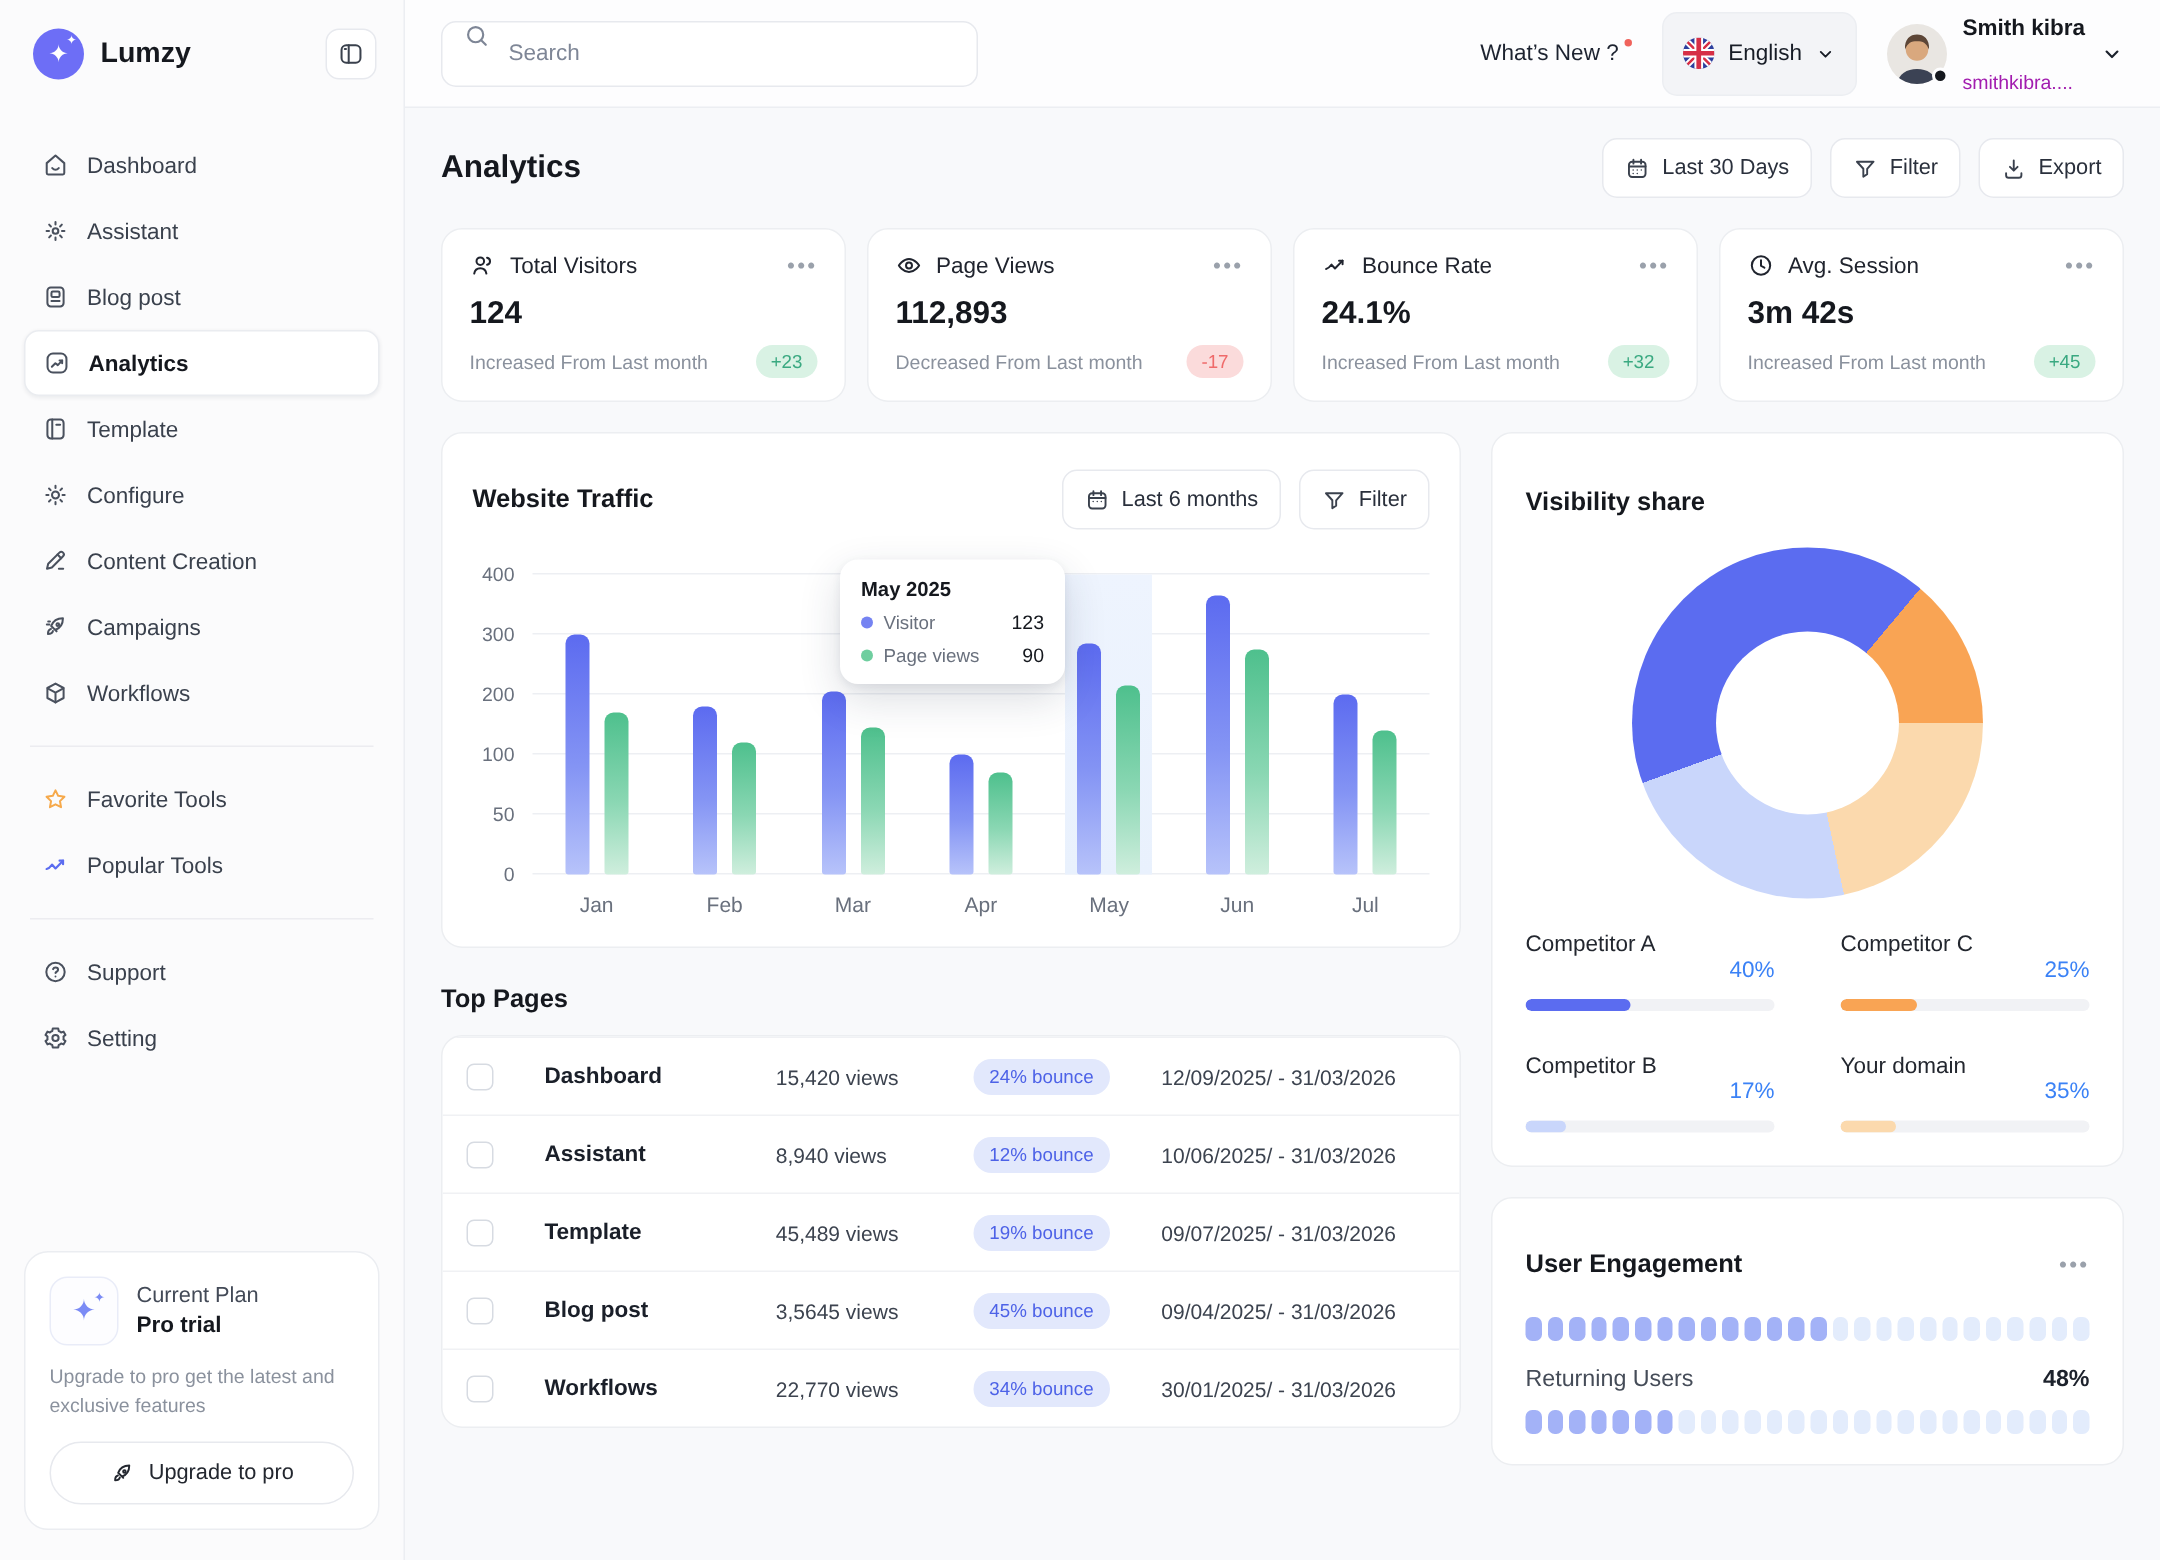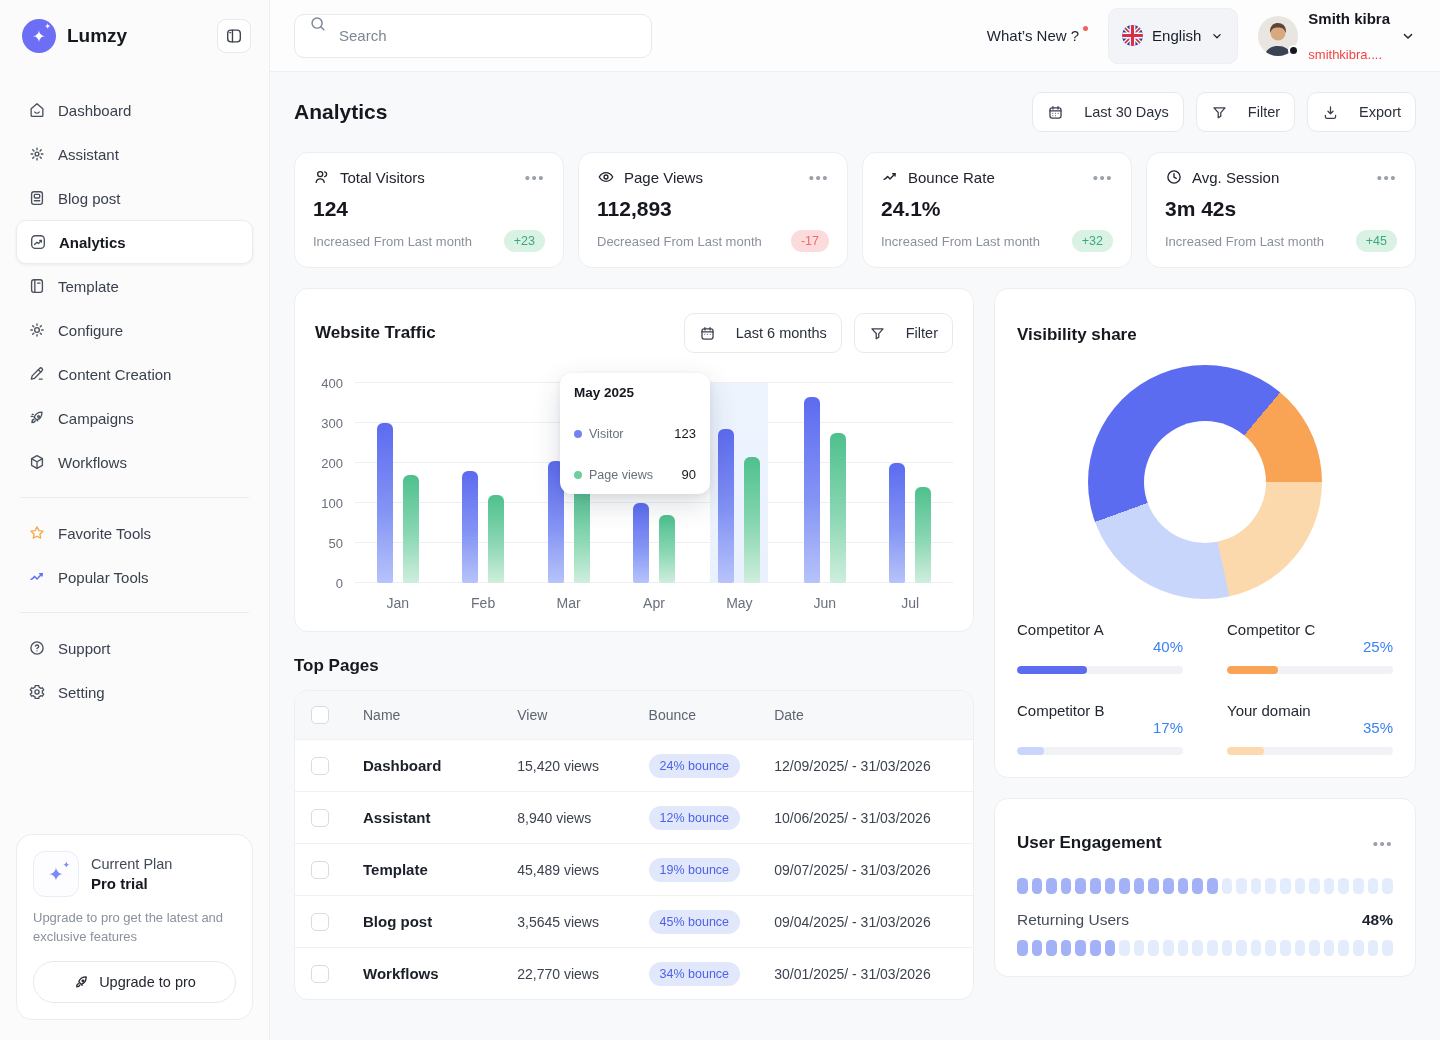--- a/index.html
+++ b/index.html
@@ -49,29 +49,29 @@
   .whats-new { font-size:15px; font-weight:500; color:#1d2330; position:relative; padding-right:9px; cursor:pointer; }
   .whats-new .reddot { position:absolute; top:-1px; right:0; width:5px; height:5px; border-radius:50%; background:#f0635c; }
   .lang-btn { height:56px; border-radius:10px; background:#f3f4f7; border:1px solid #eceef2; display:flex;
               align-items:center; gap:9px; padding:0 13px; font-size:15px; font-weight:500; color:#171c26;
               cursor:pointer; font-family:inherit; }
   .user { display:flex; align-items:center; gap:10px; cursor:pointer; }
   .avatar-wrap { position:relative; width:40px; height:40px; }
   .status-dot { position:absolute; right:-1px; bottom:0; width:11px; height:11px; background:#15181e;
                 border-radius:50%; border:2px solid #fdfdfe; }
   .user-name { font-size:15px; font-weight:bold; color:#15181e; }
-  .user-handle { font-size:13px; color:#ef4444; margin-top:20px; }
+  .user-handle { font-size:13px; color:#a21caf; margin-top:20px; }
 
   
   main { flex:1; background:#f8f9fb; padding:20px 24px; overflow:hidden; }
   .page-head { display:flex; align-items:center; margin-bottom:20px; height:40px; }
   .page-title { font-size:21px; font-weight:bold; color:#15181e; }
   .head-actions { margin-left:auto; display:flex; gap:12px; }
   .btn { height:40px; border-radius:10px; border:1px solid #e7e9ee; background:#fff; display:flex;
-         align-items:center; gap:20px; padding:0 14px; font-size:14.5px; font-weight:500; color:#2a303c;
+         align-items:center; gap:8px; padding:0 14px; font-size:14.5px; font-weight:500; color:#2a303c;
          cursor:pointer; font-family:inherit; }
   .btn .bicon { color:#3a414d; display:flex; }
 
   .stats { display:grid; grid-template-columns:repeat(4,1fr); gap:14px; margin-bottom:20px; }
   .stat-card { background:#fff; border:1px solid #eceef1; border-radius:14px; padding:15px 18px; }
   .stat-head { display:flex; align-items:center; gap:9px; color:#20242e; font-size:15px; font-weight:500; }
   .dots { margin-left:auto; color:#9aa1ab; font-size:15px; letter-spacing:1.5px; cursor:pointer; line-height:1; }
   .stat-value { font-size:21px; font-weight:bold; margin:11px 0 9px; color:#15181e; }
   .stat-foot { display:flex; align-items:center; font-size:13px; color:#8a919d; }
   .badge { margin-left:auto; font-size:12.5px; padding:4px 10px; border-radius:999px; }
@@ -97,21 +97,21 @@
   .band { position:absolute; left:50%; transform:translateX(-50%); width:58px; top:0; bottom:0;
           background:linear-gradient(180deg,#eef4fe 0%,#e9f1fd 100%); }
   .bar { width:16px; border-radius:6px 6px 2px 2px; position:relative; z-index:1; }
   .bar-visitor { background:linear-gradient(180deg,#5c6bf0 0%,#8494f4 55%,#b7c3fa 100%); }
   .bar-pageviews { background:linear-gradient(180deg,#4ec08d 0%,#8ad7b3 55%,#cfeedd 100%); }
   .xlabels { display:flex; margin-top:12px; }
   .xlabel { flex:1; text-align:center; font-size:14px; color:#69707d; }
   .tooltip { position:absolute; left:205px; top:-10px; width:150px; background:#fff; border-radius:12px;
              box-shadow:0 10px 28px rgba(35,48,74,.16), 0 2px 6px rgba(35,48,74,.08); padding:12px 14px; z-index:3; }
   .tt-title { font-size:13.5px; font-weight:bold; color:#15181e; }
-  .tt-row { display:flex; align-items:center; gap:7px; font-size:12.5px; color:#69707d; margin-top:26px; }
+  .tt-row { display:flex; align-items:center; gap:7px; font-size:12.5px; color:#69707d; margin-top:7px; }
   .tt-dot { width:8px; height:8px; border-radius:50%; }
   .tt-val { margin-left:auto; font-weight:normal; color:#15181e; font-size:13px; }
 
   
   .section-title { font-size:17px; font-weight:bold; color:#15181e; margin:24px 0 14px; }
   .table-card { overflow:hidden; }
   .trow { display:grid; grid-template-columns:52px 1.35fr 1.15fr 1.1fr 1.6fr; align-items:center;
           padding:0 16px; height:52px; border-top:1px solid #f0f1f4; }
   .thead { height:48px; background:#f7f8fa; border-top:none; font-size:14px; color:#5d6570; }
   .checkbox { width:18px; height:18px; border:1.5px solid #d7dbe2; border-radius:5px; background:#fff; cursor:pointer; }
@@ -600,27 +600,20 @@
                     <div class="xlabel">Jun</div>
                     <div class="xlabel">Jul</div>
                   </div>
               </div>
             </div>
           </section>
 
           <h2 class="section-title">Top Pages</h2>
 
           <section class="card table-card">
-            <div class="trow thead">
-              <div class="checkbox"></div>
-              <div>Name</div>
-              <div>View</div>
-              <div>Bounce</div>
-              <div>Date</div>
-            </div>
             <div class="trow">
               <div class="checkbox"></div>
               <div class="cell-name">Dashboard</div>
               <div class="cell">15,420 views</div>
               <div><span class="bounce-badge">24% bounce</span></div>
               <div class="cell">12/09/2025/ - 31/03/2026</div>
             </div>
             <div class="trow">
               <div class="checkbox"></div>
               <div class="cell-name">Assistant</div>

